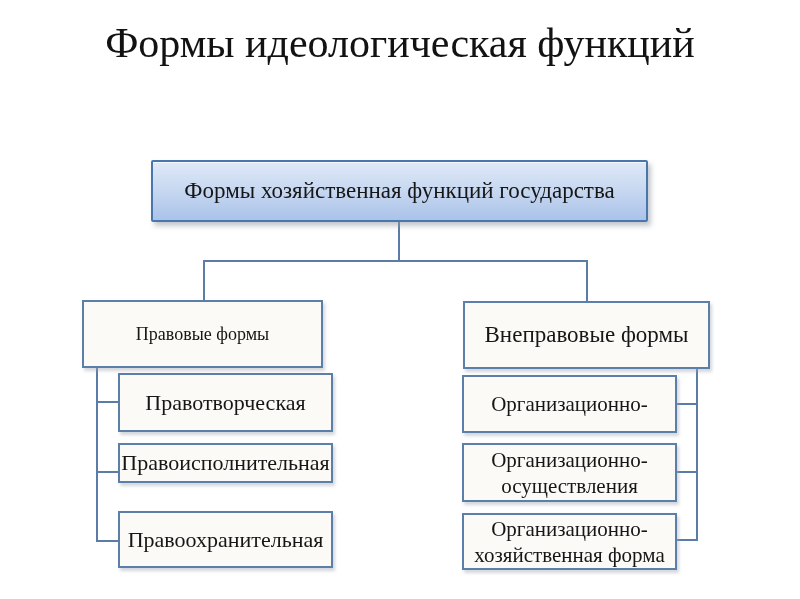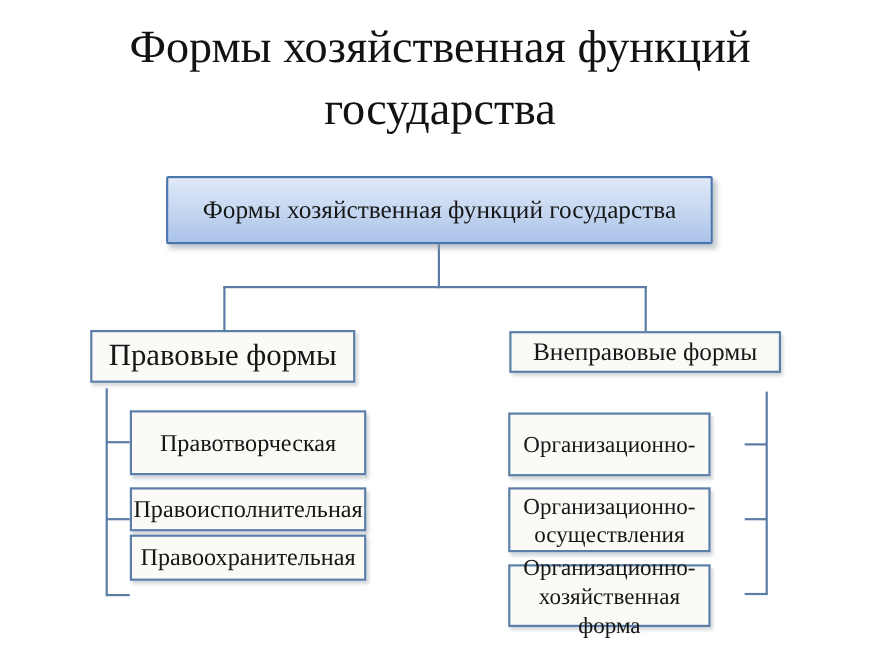--- a/index.html
+++ b/index.html
@@ -40,27 +40,27 @@
   }
   .node span { display: block; }
   .root {
     left: 151px; top: 160px; width: 497px; height: 62px;
     font-size: 23px;
     background: linear-gradient(180deg, #dfe9f8 0%, #c9d9f1 45%, #aac3e9 100%);
     border: 2px solid #4a76ae;
     border-radius: 2px;
     box-shadow: 3px 4px 5px rgba(148, 154, 166, 0.55), inset 0 1px 0 rgba(255,255,255,0.65);
   }
-  .parent-left  { left: 82px;  top: 300px; width: 241px; height: 48px; font-size: 28px; }
-  .parent-right { left: 463px; top: 301px; width: 247px; height: 38px; font-size: 23px; justify-content: center; }
+  .parent-left  { left: 82px;  top: 300px; width: 241px; height: 68px; font-size: 18px; }
+  .parent-right { left: 463px; top: 301px; width: 247px; height: 68px; font-size: 23px; justify-content: center; }
   .lc { left: 118px; width: 215px; font-size: 22px; }
   .lc1 { top: 373px; height: 59px; justify-content: center; }
   .lc2 { top: 443px; height: 40px; }
-  .lc3 { top: 486px; height: 42px; }
-  .rc { left: 462px; width: 184px; font-size: 21px; line-height: 26px; }
+  .lc3 { top: 511px; height: 57px; }
+  .rc { left: 462px; width: 215px; font-size: 21px; line-height: 26px; }
   .rc1 { top: 375px; height: 58px; }
   .rc2 { top: 443px; height: 59px; }
   .rc3 { top: 513px; height: 57px; }
   .line { position: absolute; background: #5b7ca6; }
   .cn-root-v     { left: 398px; top: 222px; width: 2px;  height: 40px; }
   .cn-rail       { left: 203px; top: 260px; width: 385px; height: 2px; }
   .cn-left-v     { left: 203px; top: 260px; width: 2px;  height: 42px; }
   .cn-right-v    { left: 586px; top: 260px; width: 2px;  height: 43px; }
   .cn-left-spine { left: 96px;  top: 353px; width: 2px;  height: 189px; }
   .cn-ls1 { left: 97px; top: 401px; width: 21px; height: 2px; }
@@ -70,22 +70,21 @@
   .cn-rs1 { left: 677px; top: 403px; width: 20px; height: 2px; }
   .cn-rs2 { left: 677px; top: 471px; width: 20px; height: 2px; }
   .cn-rs3 { left: 677px; top: 539px; width: 20px; height: 2px; }
 </style>
 </head>
 <body>
 
 <div class="canvas">
 
   <div class="title">
-    <div>Формы хозяйственная функций</div>
-    <div>государства</div>
+    <div>Формы идеологическая функций</div>
   </div>
 
   <div class="line cn-root-v"></div>
   <div class="line cn-rail"></div>
   <div class="line cn-left-v"></div>
   <div class="line cn-right-v"></div>
   <div class="line cn-left-spine"></div>
   <div class="line cn-ls1"></div>
   <div class="line cn-ls2"></div>
   <div class="line cn-ls3"></div>

